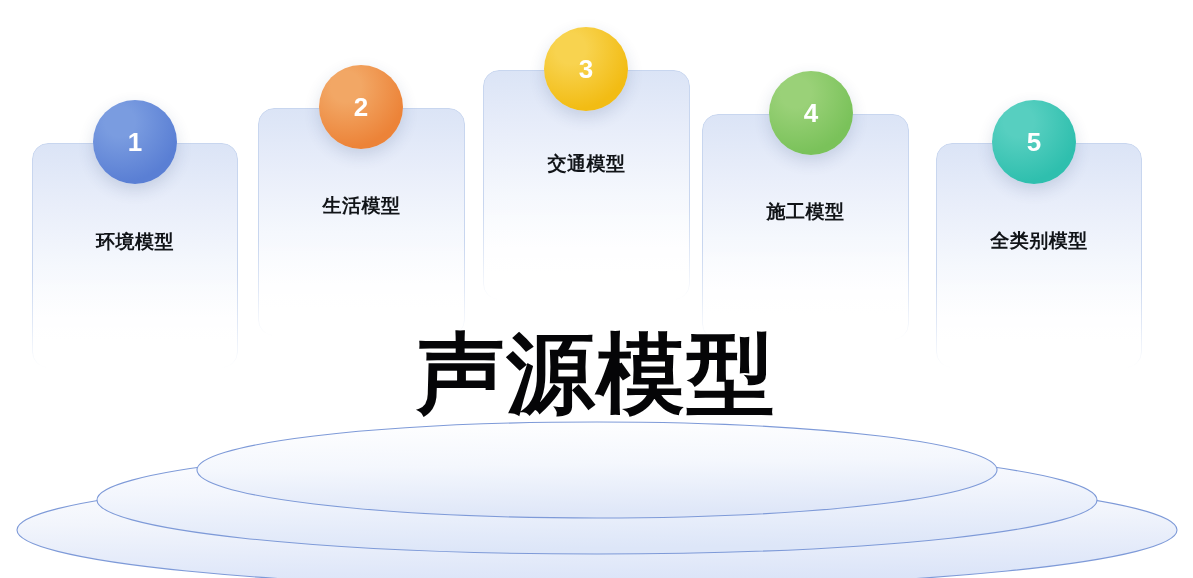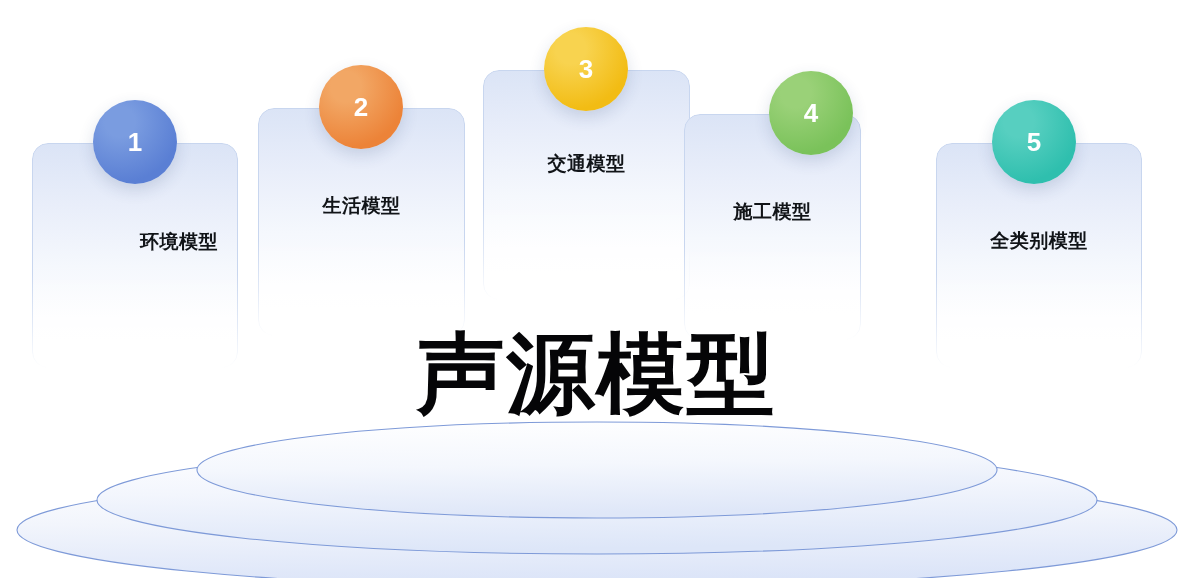--- a/index.html
+++ b/index.html
@@ -116,29 +116,29 @@
     </g>
 
     <g>
       <ellipse id="tier-top" cx="597" cy="470" rx="400" ry="48" fill="url(#tierGradTop)" stroke="#7e9ad8" stroke-width="1.1"></ellipse>
     </g>
 
     <rect x="0" y="560" width="1193" height="18" fill="#ffffff" opacity="0.0"></rect>
   </svg>
 
   <div class="card" id="card-0" style="left: 32px; top: 143px; width: 206px; height: 225px;">
-    <div class="card-label" style="top: 85px; padding-left: 44px;">环境模型</div>
+    <div class="card-label" style="top: 85px;">环境模型</div>
   </div>
   <div class="card" id="card-2" style="left: 483px; top: 70px; width: 207px; height: 230px;">
     <div class="card-label" style="top: 80px;">交通模型</div>
   </div>
   <div class="card" id="card-1" style="left: 258px; top: 108px; width: 207px; height: 228px;">
     <div class="card-label" style="top: 84px;">生活模型</div>
   </div>
-  <div class="card" id="card-3" style="left: 684px; top: 114px; width: 177px; height: 226px;">
+  <div class="card" id="card-3" style="left: 702px; top: 114px; width: 207px; height: 226px;">
     <div class="card-label" style="top: 84px;">施工模型</div>
   </div>
   <div class="card" id="card-4" style="left: 936px; top: 143px; width: 206px; height: 225px;">
     <div class="card-label" style="top: 84px;">全类别模型</div>
   </div>
 
   <div class="bubble" id="bubble-0" style="left: 93px; top: 100px; background: radial-gradient(circle at 32% 26%, rgb(122, 156, 224) 0%, rgb(122, 156, 224) 18%, rgb(90, 127, 212) 72%, rgb(90, 127, 212) 100%);">1</div>
   <div class="bubble" id="bubble-1" style="left: 319px; top: 65px; background: radial-gradient(circle at 32% 26%, rgb(242, 167, 101) 0%, rgb(242, 167, 101) 18%, rgb(236, 131, 56) 72%, rgb(236, 131, 56) 100%);">2</div>
   <div class="bubble" id="bubble-2" style="left: 544px; top: 27px; background: radial-gradient(circle at 32% 26%, rgb(248, 211, 79) 0%, rgb(248, 211, 79) 18%, rgb(242, 188, 20) 72%, rgb(242, 188, 20) 100%);">3</div>
   <div class="bubble" id="bubble-3" style="left: 769px; top: 71px; background: radial-gradient(circle at 32% 26%, rgb(154, 209, 120) 0%, rgb(154, 209, 120) 18%, rgb(122, 194, 90) 72%, rgb(122, 194, 90) 100%);">4</div>

